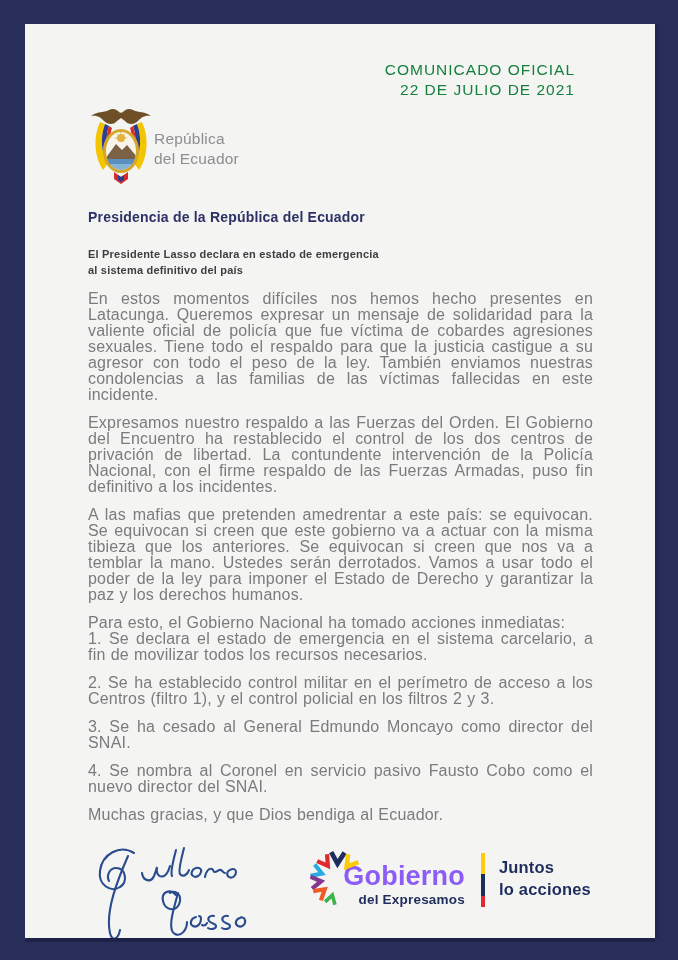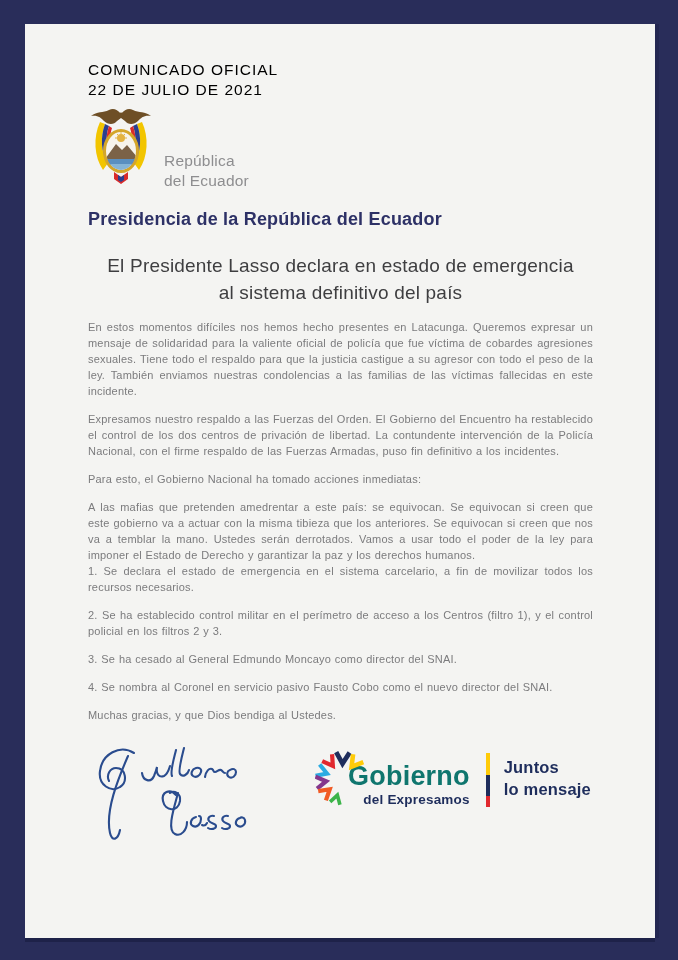--- a/index.html
+++ b/index.html
@@ -8,49 +8,49 @@
     font-family:"Liberation Sans", sans-serif; overflow:hidden;
     background:#292d5a;
   }
   .page {
     position:absolute; left:25px; top:24px; right:23px; bottom:22px;
     background:#f4f4f2; box-sizing:border-box;
     padding:36px 62px 0 63px; overflow:hidden;
     box-shadow:0 4px 0 rgba(12,14,42,.35), 4px 0 0 rgba(12,14,42,.18);
   }
   .kicker {
-    padding-right:18px;
-    color:#000000; font-size:15.5px; letter-spacing:1px; line-height:1.32;
+    text-align:right; padding-right:18px;
+    color:#15803d; font-size:15.5px; letter-spacing:1px; line-height:1.32;
   }
-  .brand-row { display:flex; align-items:flex-end; gap:10px; margin-top:6px; height:84px; }
+  .brand-row { display:flex; align-items:center; gap:0; margin-top:6px; height:84px; }
   .crest { width:66px; height:84px; flex:0 0 auto; }
   .wordmark { color:#8e8e90; font-size:15.5px; line-height:1.28; letter-spacing:.2px; }
   .institution {
-    color:#2d3166; font-size:18px; font-weight:bold;
+    color:#2d3166; font-size:14px; font-weight:bold;
     margin:18px 0 0 0; letter-spacing:.2px;
   }
   .title {
-    color:#3e3e40; font-size:19px; font-weight:normal; line-height:1.45;
-    margin:22px 0 0 0; letter-spacing:.2px;text-align:center;
+    color:#3e3e40; font-size:11px; font-weight:bold; line-height:1.45;
+    margin:22px 0 0 0; letter-spacing:.2px;
   }
   p.body {
-    color:#7b7b7d; font-size:11px; line-height:16px; text-align:justify;
+    color:#7b7b7d; font-size:16px; line-height:16px; text-align:justify;
     margin:12px 0 0 0; letter-spacing:.2px; word-spacing:.5px;
   }
   p.body.tight { margin-top:0; }
   .footer {
     display:flex; justify-content:space-between; align-items:flex-start;
     margin-top:12px;
   }
   .sig { width:172px; height:110px; margin-left:2px; }
   .sr { position:absolute; width:1px; height:1px; overflow:hidden; clip:rect(0 0 0 0); white-space:nowrap; }
   .gov { display:flex; align-items:center; margin-top:14px; margin-right:2px; }
   .gov-mark { position:relative; padding:14px 0 0 30px; }
   .chev { position:absolute; left:-3px; top:0; width:58px; height:62px; }
-  .gov-title { color:#0f766e; font-size:27px; font-weight:bold; line-height:1; letter-spacing:.2px; }
+  .gov-title { color:#8b5cf6; font-size:27px; font-weight:bold; line-height:1; letter-spacing:.2px; }
   .gov-sub { color:#1e2d5c; font-size:13.5px; font-weight:bold; text-align:right; margin-top:2px; letter-spacing:.2px; }
   .divider { width:4px; height:54px; display:flex; flex-direction:column; margin:4px 14px 0 16px; }
   .divider span { display:block; width:100%; }
   .divider .d-y { flex:4; background:#ffcb08; }
   .divider .d-b { flex:4; background:#1e2d5c; }
   .divider .d-r { flex:2; background:#e1282e; }
   .slogan { color:#1e2d5c; font-size:16.5px; font-weight:bold; line-height:1.35; margin-top:0; letter-spacing:.2px; }
 </style>
 </head>
 <body>
@@ -107,29 +107,29 @@
         <div>del Ecuador</div>
       </div>
     </div>
 
     <h1 class="institution">Presidencia de la República del Ecuador</h1>
 
     <h2 class="title"><span>El Presidente Lasso declara en estado de emergencia</span><br><span>al sistema definitivo del país</span></h2>
 
     <p class="body">En estos momentos difíciles nos hemos hecho presentes en Latacunga. Queremos expresar un mensaje de solidaridad para la valiente oficial de policía que fue víctima de cobardes agresiones sexuales. Tiene todo el respaldo para que la justicia castigue a su agresor con todo el peso de la ley. También enviamos nuestras condolencias a las familias de las víctimas fallecidas en este incidente.</p>
     <p class="body">Expresamos nuestro respaldo a las Fuerzas del Orden. El Gobierno del Encuentro ha restablecido el control de los dos centros de privación de libertad. La contundente intervención de la Policía Nacional, con el firme respaldo de las Fuerzas Armadas, puso fin definitivo a los incidentes.</p>
+    <p class="body">A las mafias que pretenden amedrentar a este país: se equivocan. Se equivocan si creen que este gobierno va a actuar con la misma tibieza que los anteriores. Se equivocan si creen que nos va a temblar la mano. Ustedes serán derrotados. Vamos a usar todo el poder de la ley para imponer el Estado de Derecho y garantizar la paz y los derechos humanos.</p>
+
     <p class="body">Para esto, el Gobierno Nacional ha tomado acciones inmediatas:</p>
-
-    <p class="body">A las mafias que pretenden amedrentar a este país: se equivocan. Se equivocan si creen que este gobierno va a actuar con la misma tibieza que los anteriores. Se equivocan si creen que nos va a temblar la mano. Ustedes serán derrotados. Vamos a usar todo el poder de la ley para imponer el Estado de Derecho y garantizar la paz y los derechos humanos.</p>
     <p class="body tight">1.  Se declara el estado de emergencia en el sistema carcelario, a fin de movilizar todos los recursos necesarios.</p>
     <p class="body">2. Se ha establecido control militar en el perímetro de acceso a los Centros (filtro 1), y el control policial en los filtros 2 y 3.</p>
     <p class="body">3. Se ha cesado al General Edmundo Moncayo como director del SNAI.</p>
     <p class="body">4. Se nombra al Coronel en servicio pasivo Fausto Cobo como el nuevo director del SNAI.</p>
 
-    <p class="body">Muchas gracias, y que Dios bendiga al Ustedes.</p>
+    <p class="body">Muchas gracias, y que Dios bendiga al Ecuador.</p>
 
     <div class="footer">
       <div>
         <span class="sr">Guillermo Lasso</span>
         <svg class="sig" viewBox="0 0 172 110" aria-hidden="true" fill="none" stroke="#2a4c8e" stroke-width="2.1" stroke-linecap="round">
 
           <path d="M44,18 C30,9 12,19 10,36 C8,50 21,58 30,52 C38,47 36,33 26,33 C20,33 16,40 19,46"></path>
           <path d="M38,21 C28,44 15,76 20,98 C22,107 28,105 30,95"></path>
 
           <path d="M52,38 c1,8 9,10 12,3 c2,-5 3,-9 3,-9 c-1,7 2,11 7,9 c4,-2 5,-7 6,-10"></path>
@@ -162,19 +162,19 @@
           <div class="gov-title">Gobierno</div>
           <div class="gov-sub">del Expresamos</div>
         </div>
         <div class="divider">
           <span class="d-y"></span>
           <span class="d-b"></span>
           <span class="d-r"></span>
         </div>
         <div class="slogan">
           <div>Juntos</div>
-          <div>lo mensaje</div>
+          <div>lo acciones</div>
         </div>
       </div>
     </div>
 
   </div>
 </div>
 
 </body></html>

